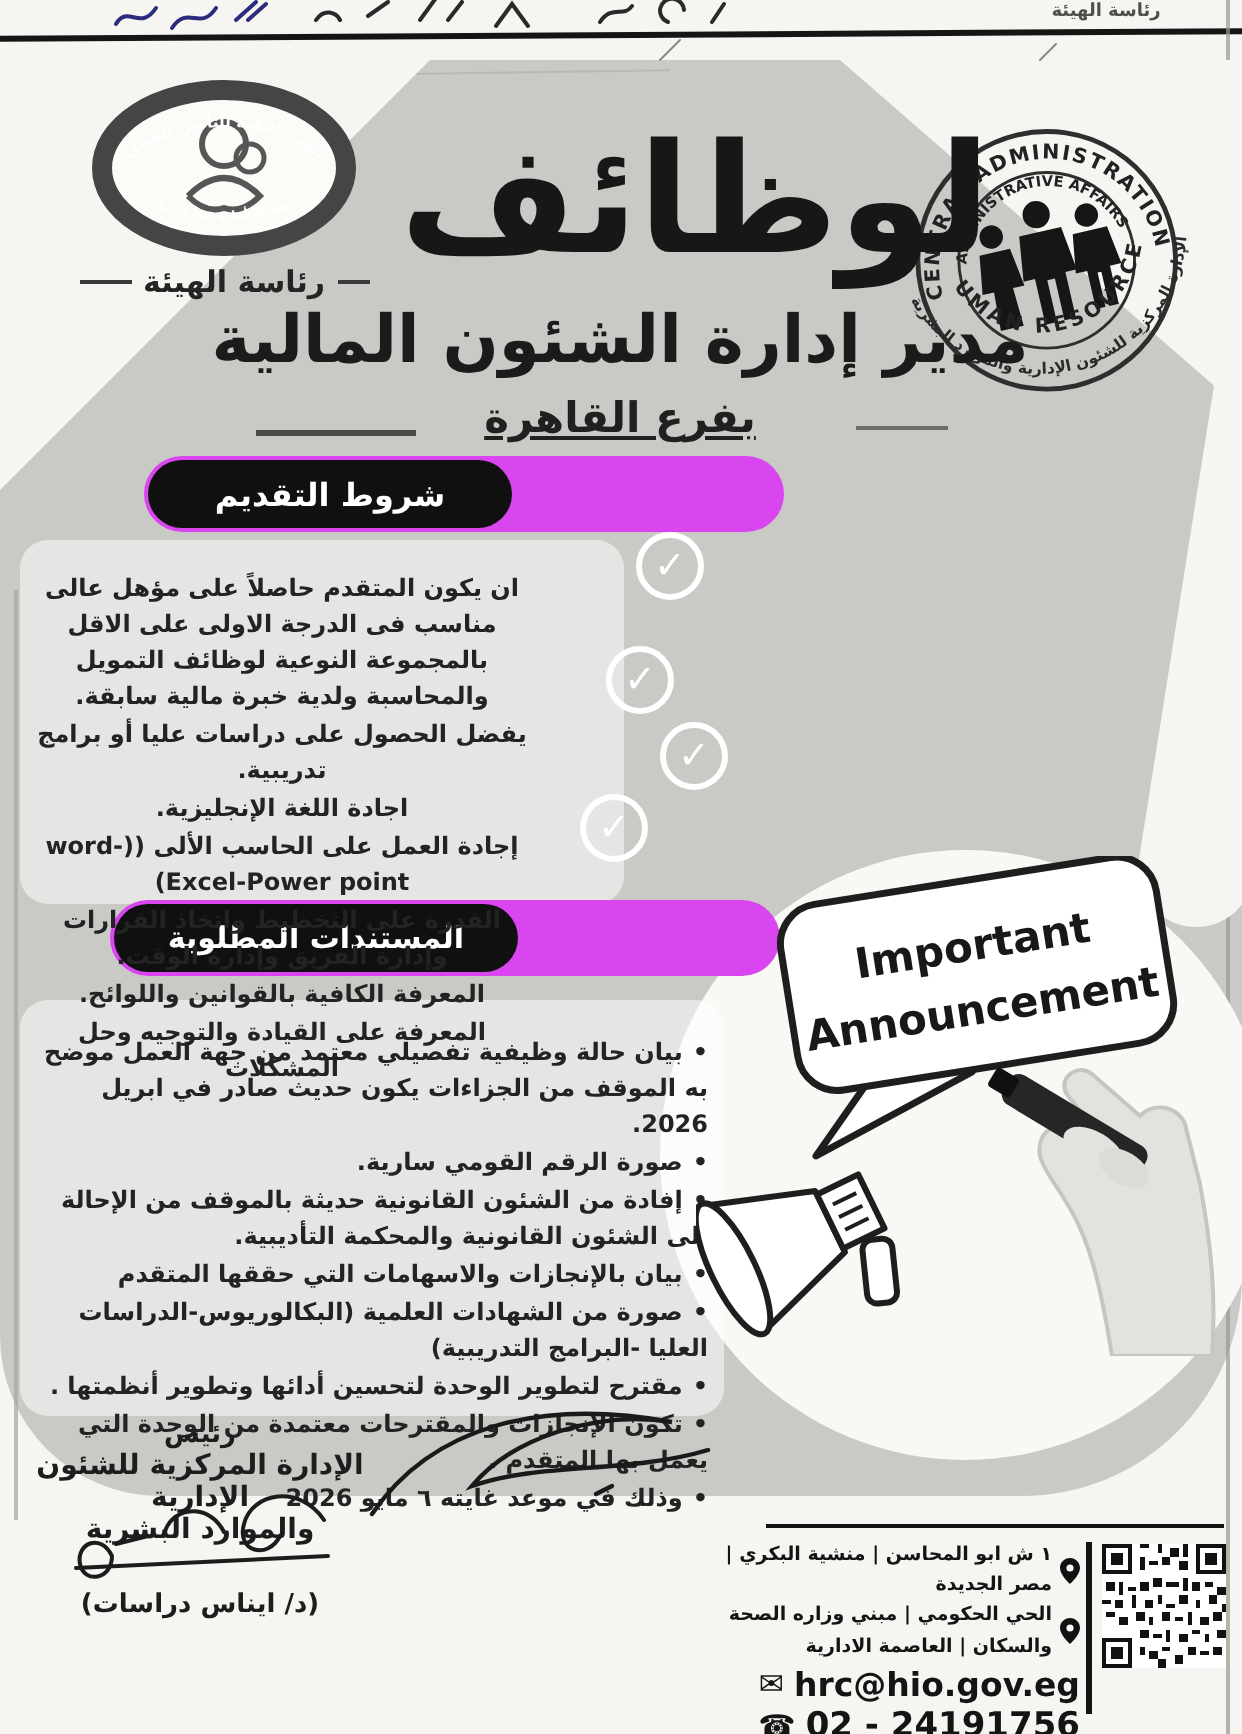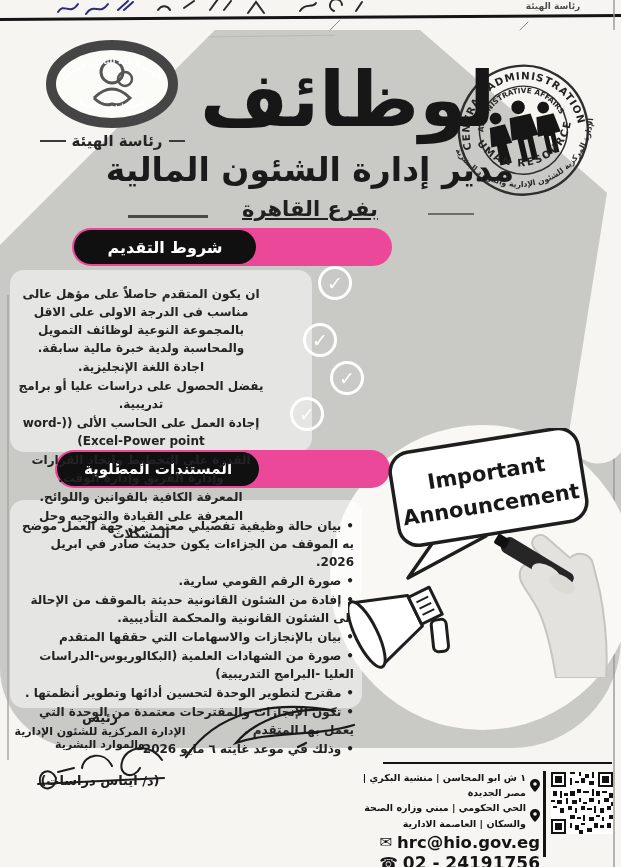--- a/index.html
+++ b/index.html
@@ -35,21 +35,21 @@
   .stamp{left:438px;top:52px;width:172px;height:162px;z-index:4;transform:rotate(-13deg);}
 
   
   .t-main{left:200px;top:48px;width:250px;height:108px;z-index:4;font-size:76px;font-weight:bold;color:#171717;text-align:center;line-height:104px;}
   .t-pos{left:85px;top:150px;width:450px;z-index:4;font-size:33px;font-weight:bold;color:#1b1b1b;text-align:center;}
   .t-branch{left:200px;top:197px;width:220px;z-index:4;font-size:21px;font-weight:bold;color:#202020;text-align:center;text-decoration:underline;}
   .t-dash-l{left:128px;top:215px;width:80px;height:2.5px;background:#4a4a46;z-index:4;}
   .t-dash-r{left:428px;top:213px;width:46px;height:2px;background:#6d6d68;z-index:4;}
 
   
-  .band{background:#ec4899;border-radius:19px;z-index:3;}
+  .band{background:#d946ef;border-radius:19px;z-index:3;}
   .band1{left:72px;top:228px;width:320px;height:38px;}
   .band2{left:55px;top:450px;width:335px;height:38px;}
   .pill{position:absolute;top:2px;left:2px;height:34px;background:#101010;border-radius:17px;color:#fff;font-weight:bold;display:flex;align-items:center;justify-content:center;z-index:4;}
   .pill1{width:182px;font-size:16px;}
   .pill2{width:202px;font-size:15px;}
 
   
   .panel{background:rgba(255,255,255,.52);border-radius:14px;z-index:2;}
   .panel1{left:10px;top:270px;width:302px;height:182px;}
   .panel2{left:10px;top:500px;width:352px;height:208px;}
@@ -63,21 +63,21 @@
   
   .docs{left:16px;top:505px;width:344px;z-index:4;direction:rtl;text-align:right;color:#232323;font-size:12px;font-weight:bold;line-height:1.5;padding:0 6px 0 0;}
   .docs li{list-style:none;margin:0 0 1px 0;}
   .docs li::before{content:"•";margin-left:5px;}
 
   
   .illus{left:348px;top:428px;width:268px;height:250px;z-index:4;}
 
   
   .sig{left:8px;top:710px;width:184px;z-index:4;direction:rtl;text-align:center;color:#1d1d1d;font-weight:bold;}
-  .sig .s1{font-size:13px;} .sig .s2{font-size:11px;} .sig .nm{font-size:13px;margin-top:22px;}
+  .sig .s1{font-size:13px;} .sig .s2{font-size:14px;} .sig .nm{font-size:13px;margin-top:22px;}
   .scribble1{left:22px;top:738px;width:160px;height:66px;z-index:5;}
   .scribble2{left:178px;top:695px;width:185px;height:90px;z-index:5;}
 
   
   .f-line{left:383px;top:762px;width:229px;height:2px;background:#131313;z-index:4;}
   .f-block{left:348px;top:770px;width:192px;z-index:4;direction:rtl;color:#141414;}
   .addr{display:flex;align-items:center;gap:4px;font-size:9.5px;font-weight:bold;line-height:1.6;justify-content:flex-start;}
   .addr svg{flex:0 0 auto;}
   .lrow{display:flex;align-items:center;justify-content:flex-end;gap:5px;direction:ltr;font-weight:bold;}
   .email-row{font-size:16.5px;margin-top:2px;}
@@ -163,22 +163,22 @@
   <div class="abs t-branch" dir="rtl">بفرع القاهرة</div>
   <div class="abs t-dash-l"></div>
   <div class="abs t-dash-r"></div>
 
   <div class="abs band band1">
     <div class="pill pill1">شروط التقديم</div>
   </div>
   <div class="abs panel panel1"></div>
   <ul class="abs conds">
     <li>ان يكون المتقدم حاصلاً على مؤهل عالى مناسب فى الدرجة الاولى على الاقل بالمجموعة النوعية لوظائف التمويل والمحاسبة ولدية خبرة مالية سابقة.</li>
+    <li>يفضل الحصول على دراسات عليا أو برامج تدريبية.</li>
     <li>اجادة اللغة الإنجليزية.</li>
-    <li>يفضل الحصول على دراسات عليا أو برامج تدريبية.</li>
     <li>إجادة العمل على الحاسب الألى ((word-Excel-Power point)</li>
     <li>القدرة على التخطيط واتخاذ القرارات وإدارة الفريق وإدارة الوقت.</li>
     <li>المعرفة الكافية بالقوانين واللوائح.</li>
     <li>المعرفة على القيادة والتوجيه وحل المشكلات</li>
   </ul>
   <div class="abs check ck1">✓</div>
   <div class="abs check ck2">✓</div>
   <div class="abs check ck3">✓</div>
   <div class="abs check ck4">✓</div>
 

